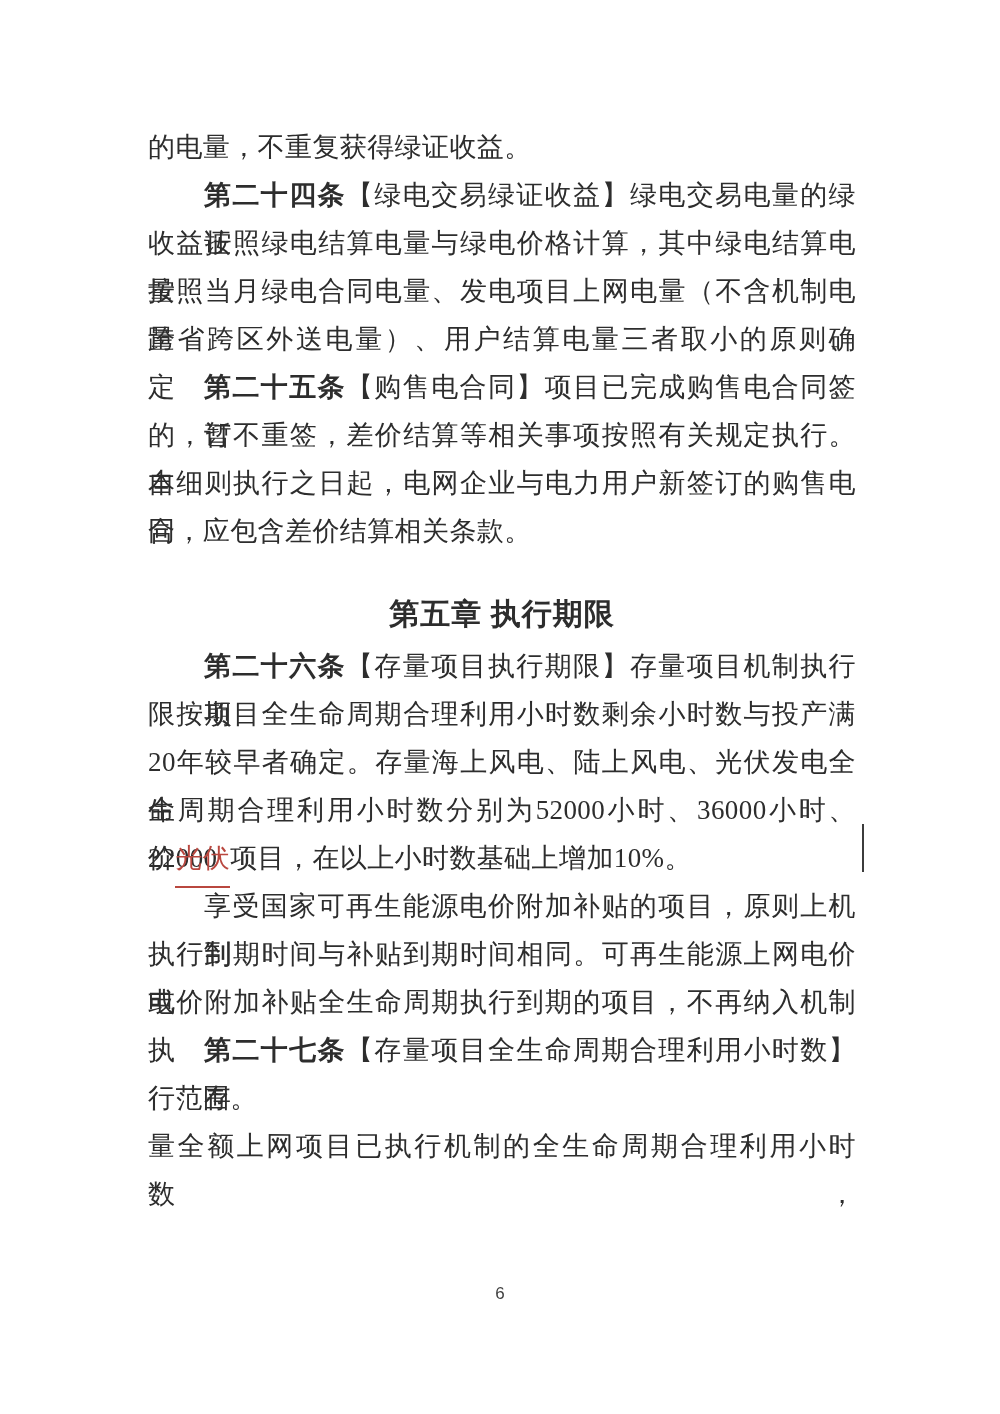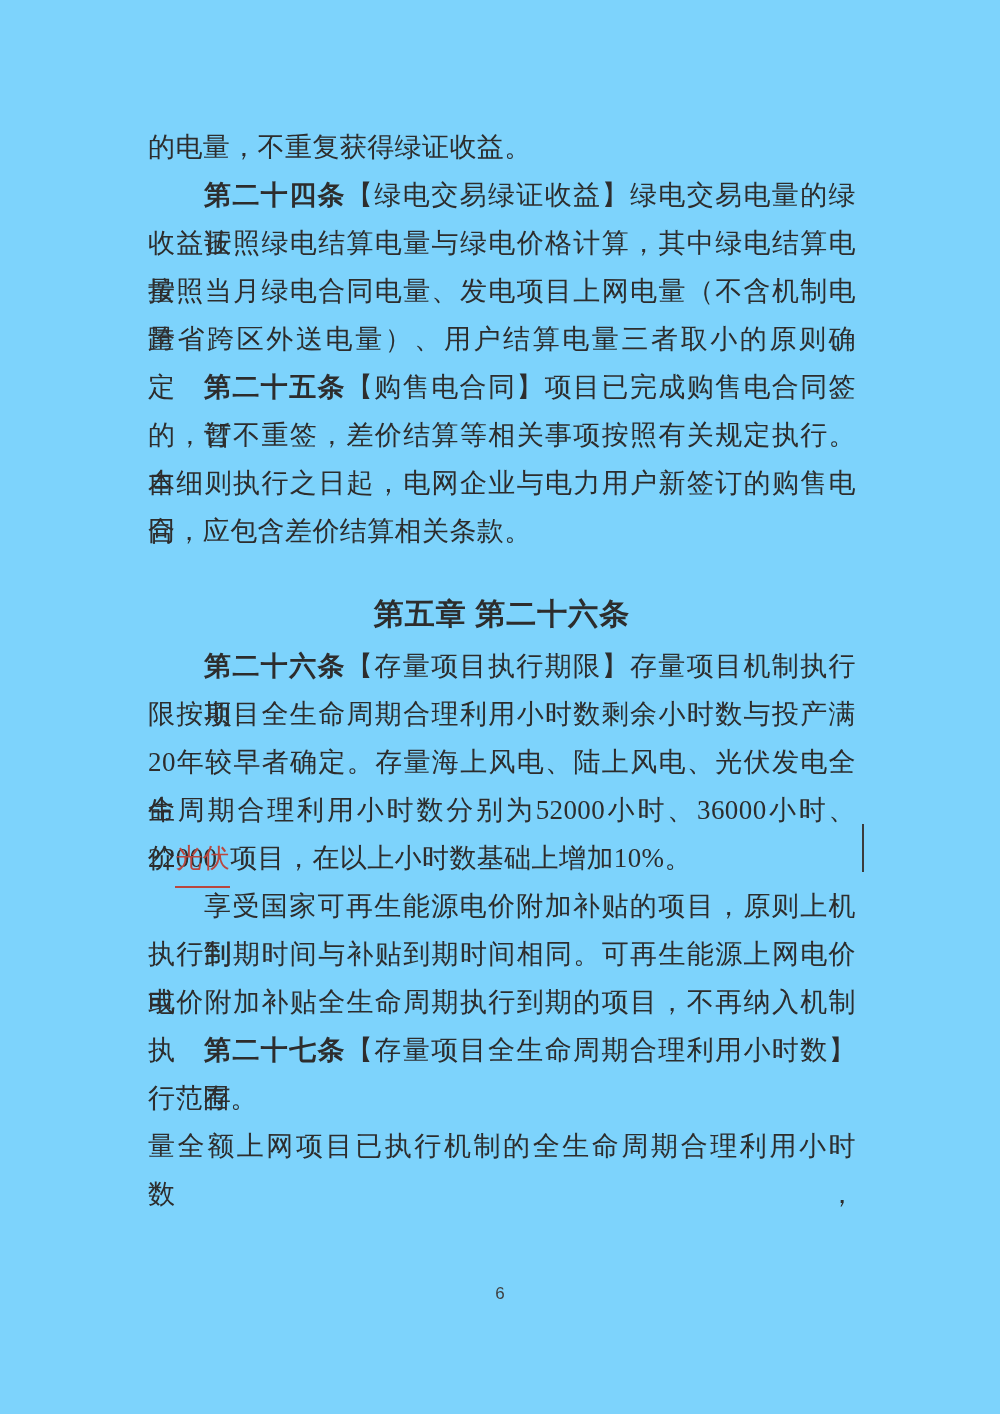--- a/index.html
+++ b/index.html
@@ -5,21 +5,21 @@
   html, body {
     margin: 0;
     padding: 0;
     background: #e8e8e8;
   }
   .page {
     position: relative;
     width: 1000px;
     height: 1414px;
     margin: 0 auto;
-    background: #7dd3fc;
+    background: #ffffff;
     overflow: hidden;
     font-family: "Liberation Serif", "DejaVu Serif", serif;
     color: #2d2d2d;
   }
   .doc-body {
     position: absolute;
     left: 148px;
     top: 123px;
     width: 708px;
   }
@@ -81,21 +81,21 @@
   <div class="doc-body" style="color: rgb(45, 45, 45);">
       <div class="line"><span class="seg">的电量，不重复获得绿证收益。</span></div>
       <div class="line line--justify line--indent"><span class="seg seg--bold">第二十四条</span><span class="seg">【绿电交易绿证收益】绿电交易电量的绿证</span></div>
       <div class="line line--justify"><span class="seg">收益按照绿电结算电量与绿电价格计算，其中绿电结算电量</span></div>
       <div class="line line--justify"><span class="seg">按照当月绿电合同电量、发电项目上网电量（不含机制电量、</span></div>
       <div class="line line--justify"><span class="seg">跨省跨区外送电量）、用户结算电量三者取小的原则确定。</span></div>
       <div class="line line--justify line--indent"><span class="seg seg--bold">第二十五条</span><span class="seg">【购售电合同】项目已完成购售电合同签订</span></div>
       <div class="line line--justify"><span class="seg">的，暂不重签，差价结算等相关事项按照有关规定执行。自</span></div>
       <div class="line line--justify"><span class="seg">本细则执行之日起，电网企业与电力用户新签订的购售电合</span></div>
       <div class="line"><span class="seg">同，应包含差价结算相关条款。</span></div>
-      <div class="line line--heading"><span class="seg seg--bold">第五章 第二十六条</span></div>
+      <div class="line line--heading"><span class="seg seg--bold">第五章 执行期限</span></div>
       <div class="line line--justify line--indent"><span class="seg seg--bold">第二十六条</span><span class="seg">【存量项目执行期限】存量项目机制执行期</span></div>
       <div class="line line--justify"><span class="seg">限按项目全生命周期合理利用小时数剩余小时数与投产满</span></div>
       <div class="line line--justify"><span class="seg">20年较早者确定。存量海上风电、陆上风电、光伏发电全生</span></div>
       <div class="line line--justify"><span class="seg">命周期合理利用小时数分别为52000小时、36000小时、22000</span></div>
       <div class="line"><span class="seg">价</span><span class="seg seg--red-underline" style="color: rgb(185, 71, 63);">光伏</span><span class="seg">项目，在以上小时数基础上增加10%。</span><span class="change-bar" style="background: rgb(60, 60, 60);"></span></div>
       <div class="line line--justify line--indent"><span class="seg">享受国家可再生能源电价附加补贴的项目，原则上机制</span></div>
       <div class="line line--justify"><span class="seg">执行到期时间与补贴到期时间相同。可再生能源上网电价或</span></div>
       <div class="line line--justify"><span class="seg">电价附加补贴全生命周期执行到期的项目，不再纳入机制执</span></div>
       <div class="line line--justify line--indent"><span class="seg seg--bold">第二十七条</span><span class="seg">【存量项目全生命周期合理利用小时数】存</span></div>
       <div class="line"><span class="seg">行范围。</span></div>

